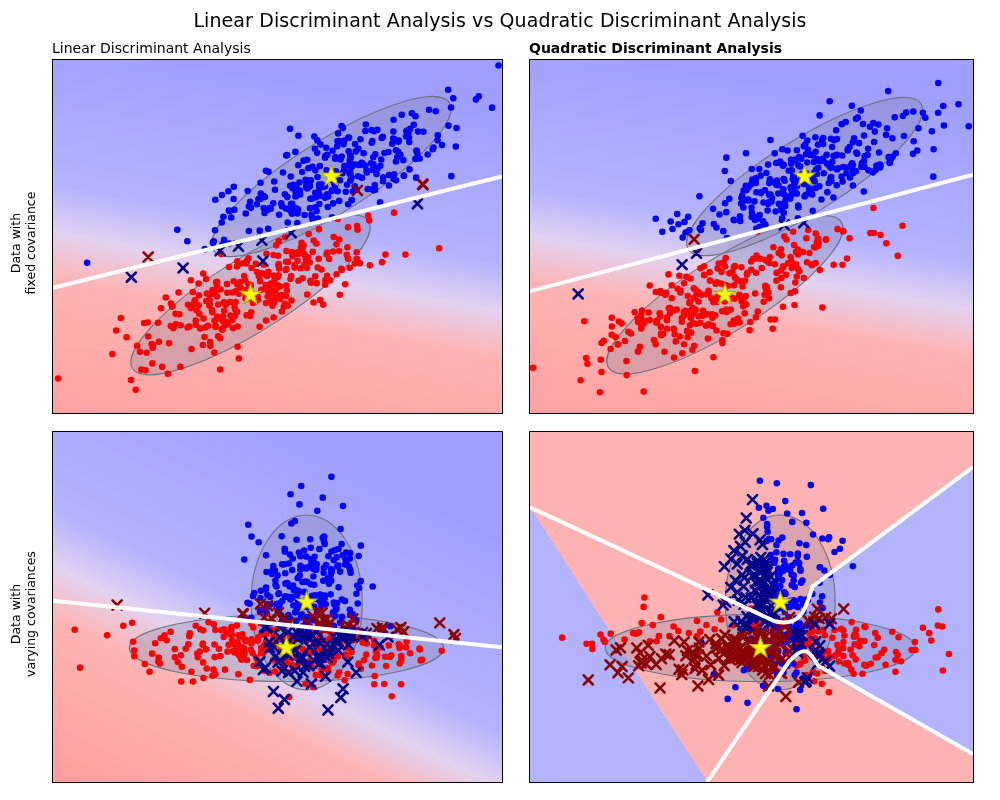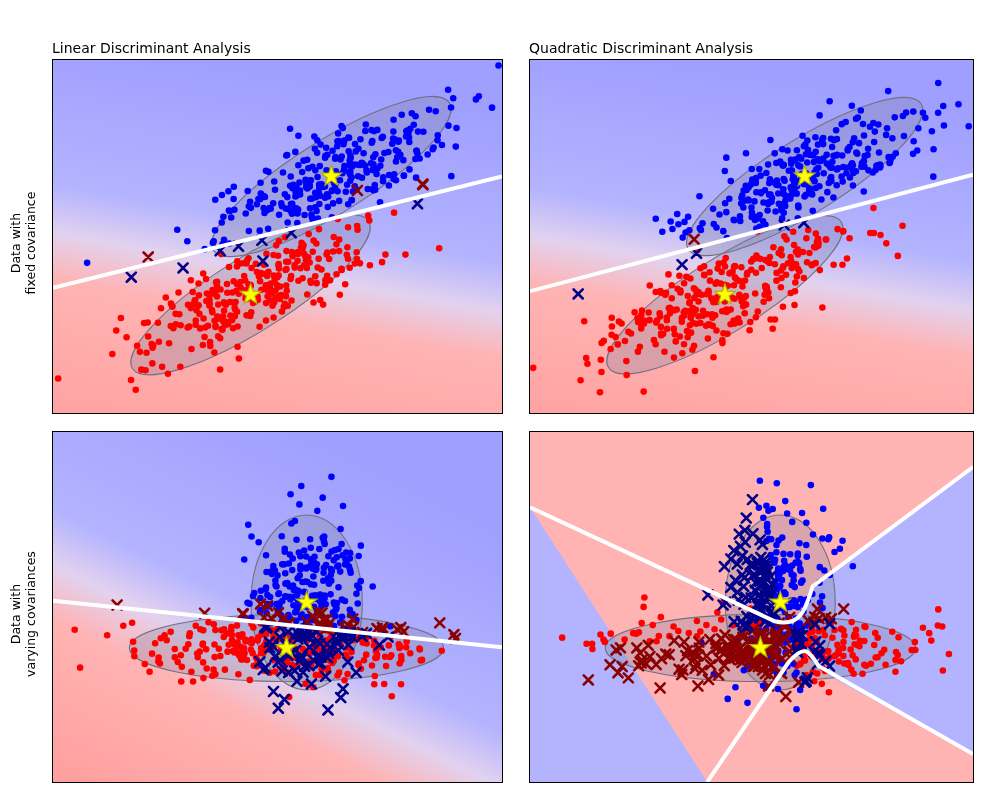--- a/index.html
+++ b/index.html
@@ -9,21 +9,21 @@
 
   #suptitle{
     position:absolute;left:0;top:8px;width:1000px;text-align:center;
     font-size:19px;line-height:24px;color:#000;letter-spacing:.1px;
   }
   .col-title{
     position:absolute;top:39px;font-size:14px;line-height:18px;
     color:#000;
   }
   #title-lda{left:52px;width:451px;}
-  #title-qda{left:529px;width:445px;}
+  #title-qda{left:529px;width:445px;font-weight:bold;}
 
   .row-label{
     position:absolute;width:180px;text-align:center;
     font-size:12.5px;line-height:15px;color:#000;
     transform-origin:50% 50%;
   }
   #rowlab-fixed{left:-67px;top:228px;transform:rotate(-90deg);}
   #rowlab-vary{left:-67px;top:599px;transform:rotate(-90deg);}
 
   .panel{position:absolute;overflow:hidden;border:1.3px solid #000;
@@ -32,20 +32,21 @@
   #panel-qda-fixed {left:529px;top:59px;  width:445px;height:355px;}
   #panel-lda-vary  {left:52px; top:431px; width:451px;height:352px;}
   #panel-qda-vary  {left:529px;top:431px; width:445px;height:352px;}
   .panel svg{display:block;width:100%;height:100%;}
 </style>
 </head>
 <body>
 
 <div id="figure">
 
+  <div id="suptitle">Linear Discriminant Analysis vs Quadratic Discriminant Analysis</div>
 
   <div class="col-title" id="title-lda">Linear Discriminant Analysis</div>
   <div class="col-title" id="title-qda">Quadratic Discriminant Analysis</div>
 
   <div class="row-label" id="rowlab-fixed">
     <div>Data with</div>
     <div>fixed covariance</div>
   </div>
   <div class="row-label" id="rowlab-vary">
     <div>Data with</div>

